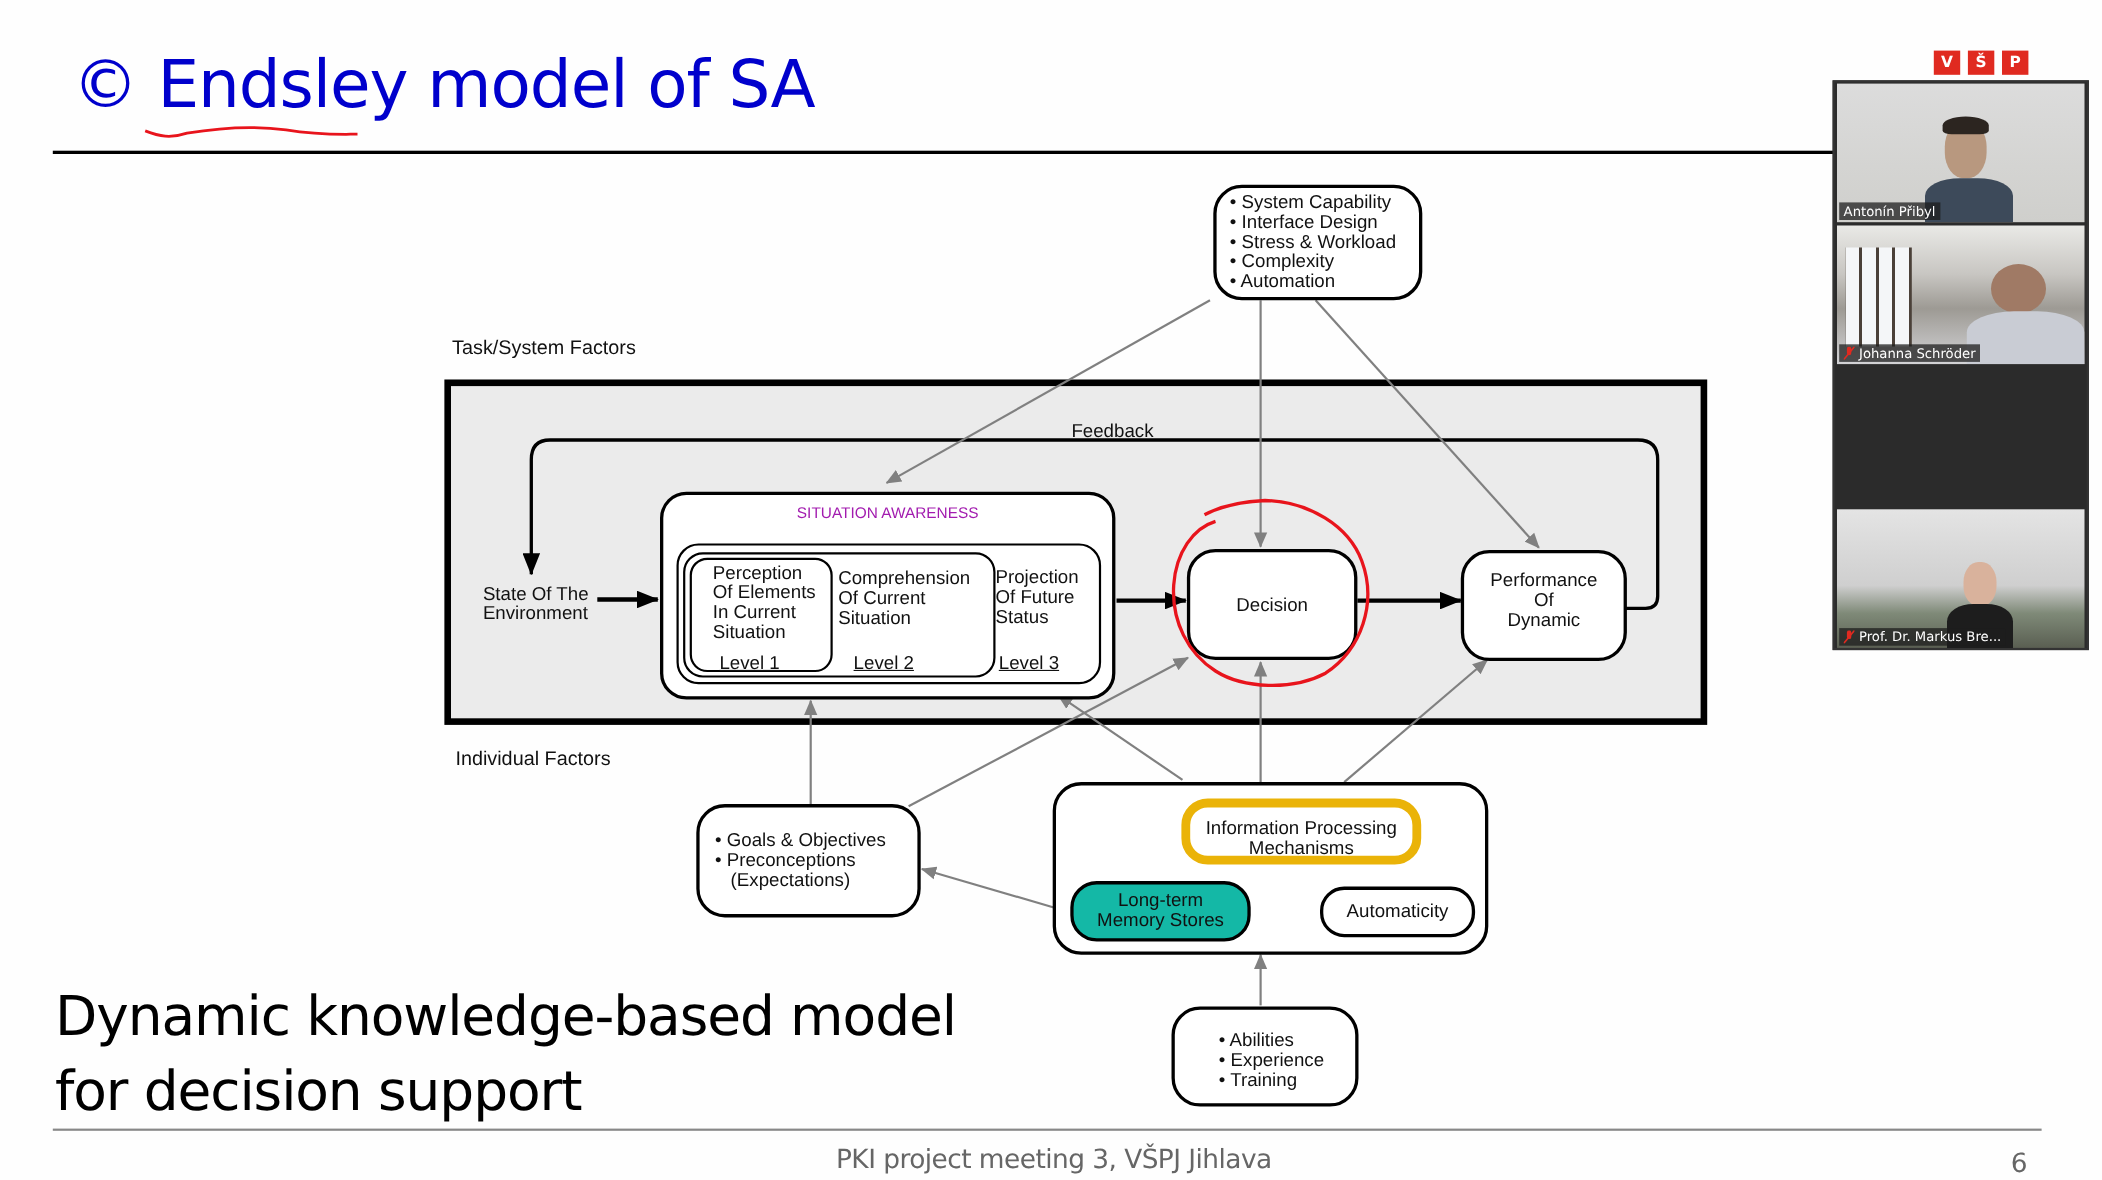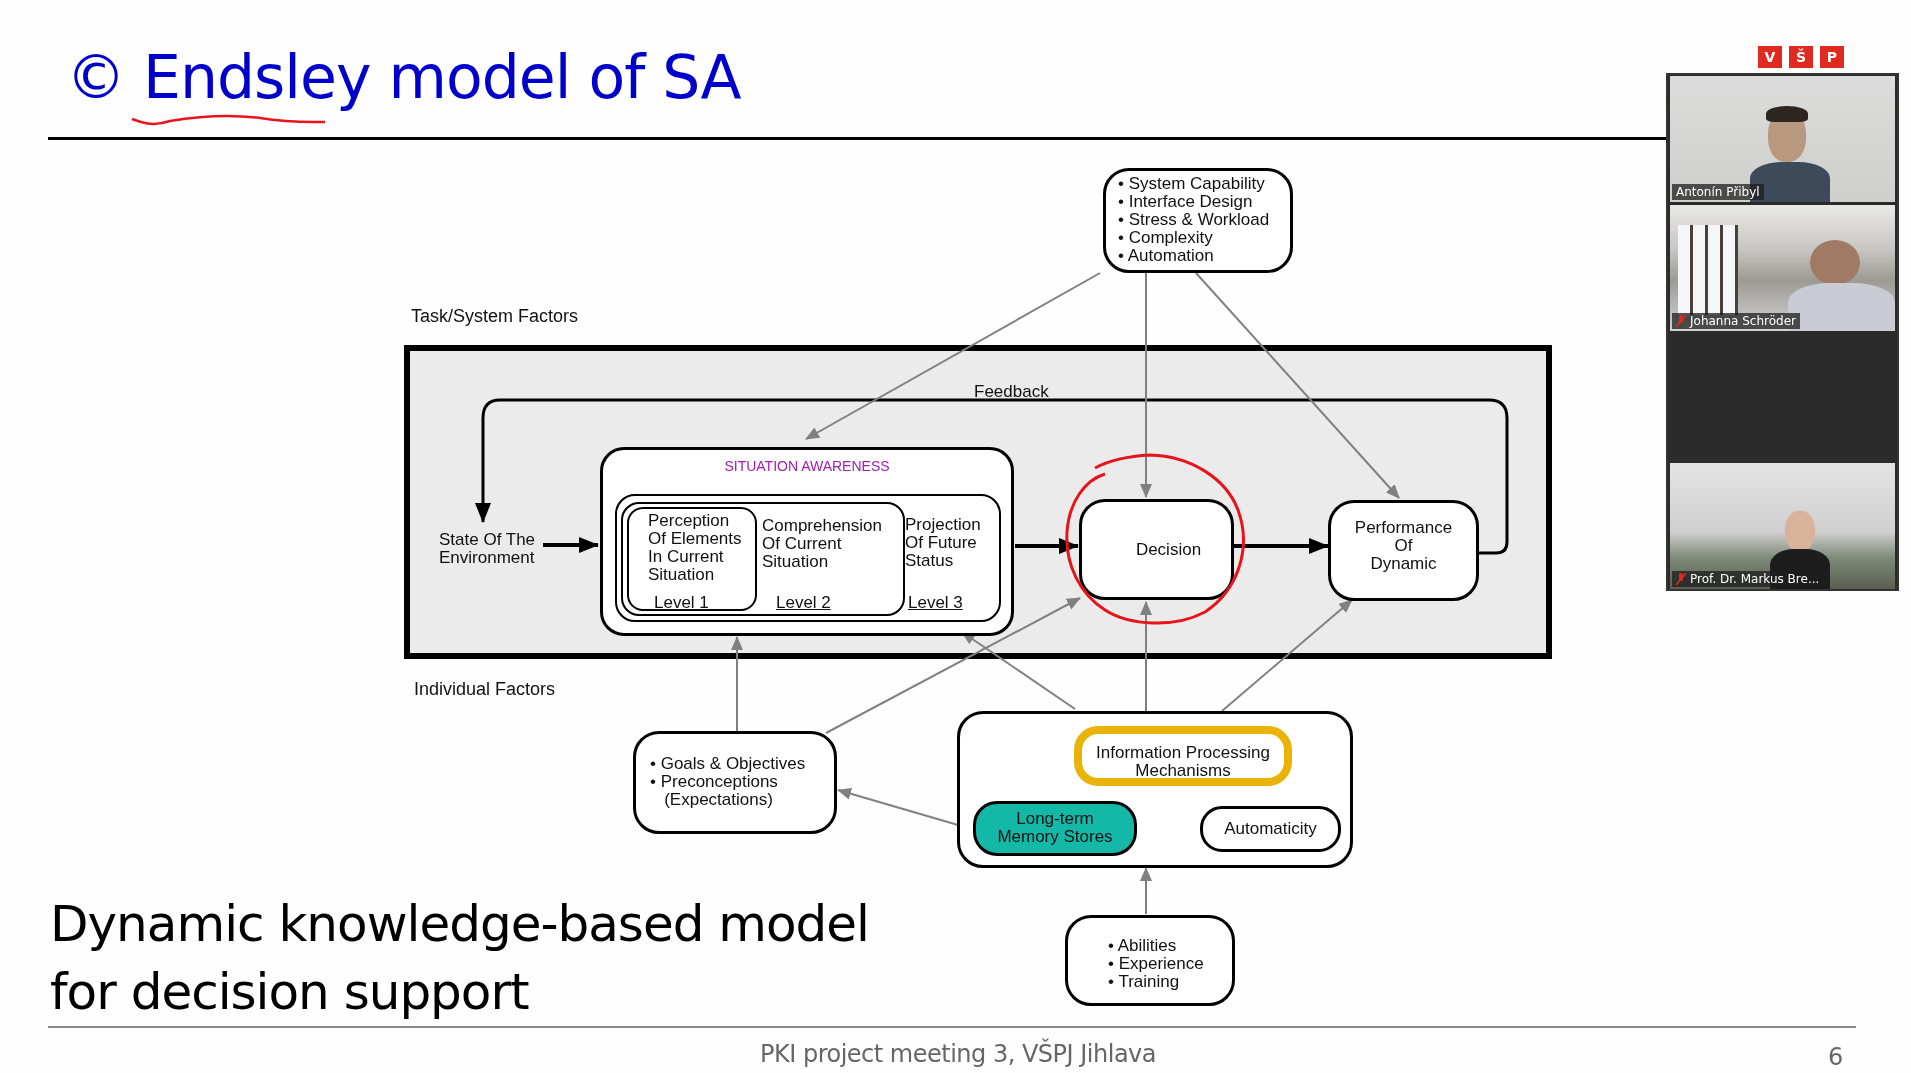--- a/index.html
+++ b/index.html
@@ -111,21 +111,21 @@
   <div class="abs boxtxt ul" style="left:173px;top:144px;">Level 2</div>
   <div class="abs boxtxt" style="left:302px;top:66px;">
     <div>Projection</div>
     <div>Of Future</div>
     <div>Status</div>
   </div>
   <div class="abs boxtxt ul" style="left:305px;top:144px;">Level 3</div>
 </div>
 
 <div class="rbox" style="left:1079px;top:499px;width:155px;height:101px;">
-  <div class="abs" style="left:0;top:38px;width:100%;text-align:center;font-size:17px;color:#111;padding-left:12px;">Decision</div>
+  <div class="abs" style="left:0;top:38px;width:100%;text-align:center;font-size:17px;color:#111;">Decision</div>
 </div>
 
 <svg class="abs" style="left:0;top:0;pointer-events:none;" width="1911" height="1073">
   <path d="M1095,468 C1110,460 1130,456 1150,455 C1190,456 1226,478 1238,510 C1252,548 1238,590 1205,612 C1175,628 1130,626 1105,610 C1080,594 1065,565 1067,532 C1069,502 1085,480 1105,474" stroke="#e8141c" stroke-width="3" fill="none"></path>
 </svg>
 
 <div class="rbox" style="left:1328px;top:500px;width:151px;height:101px;">
   <div class="abs boxtxt" style="left:0;top:16px;width:100%;text-align:center;">
     <div>Performance</div>
     <div>Of</div>

